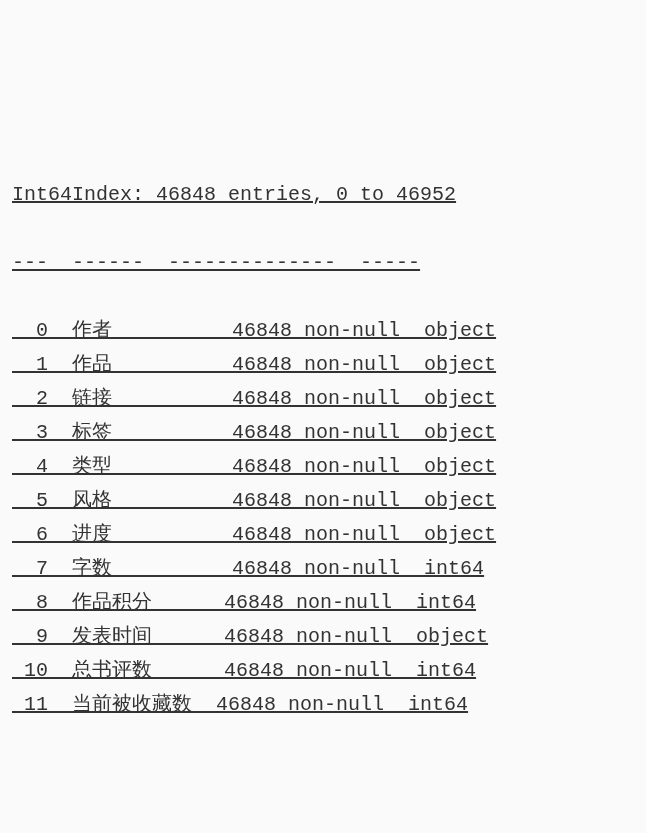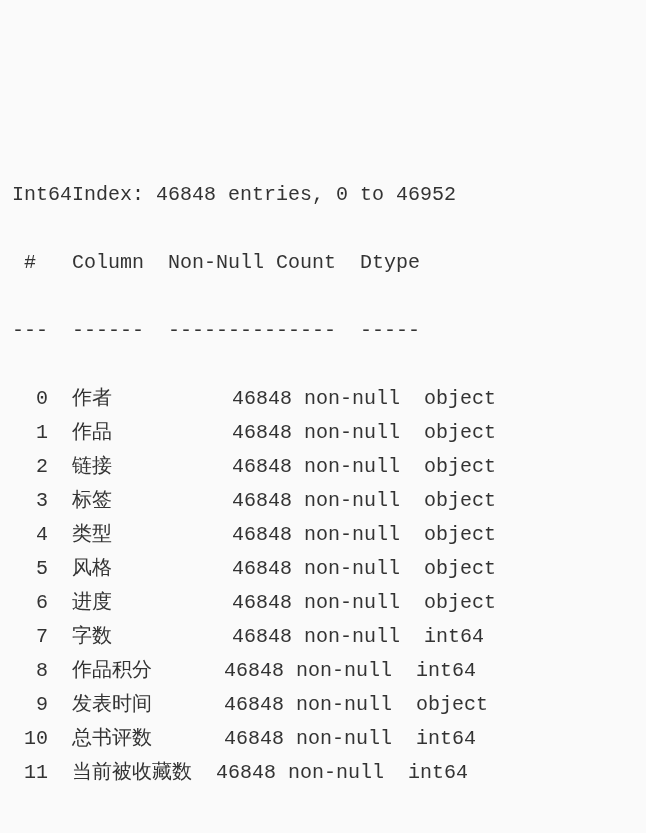--- a/index.html
+++ b/index.html
@@ -13,30 +13,30 @@
       font-size: 20px;
       line-height: 1.7;
       color: #333;
       padding: 8px 12px;
       width: 646px;
       white-space: pre;
       position: relative;
     }
     .line {
       display: block;
+      text-decoration: underline;
     }
   </style>
 </head>
 <body>
 
 
 
 <div>
 <span class="line">Int64Index: 46848 entries, 0 to 46952</span>
-<span class="line"> #   Column  Non-Null Count  Dtype</span>
 <span class="line">---  ------  --------------  -----</span>
 <div id="rows-container"><span class="line">  0  作者          46848 non-null  object</span><span class="line">  1  作品          46848 non-null  object</span><span class="line">  2  链接          46848 non-null  object</span><span class="line">  3  标签          46848 non-null  object</span><span class="line">  4  类型          46848 non-null  object</span><span class="line">  5  风格          46848 non-null  object</span><span class="line">  6  进度          46848 non-null  object</span><span class="line">  7  字数          46848 non-null  int64</span><span class="line">  8  作品积分      46848 non-null  int64</span><span class="line">  9  发表时间      46848 non-null  object</span><span class="line"> 10  总书评数      46848 non-null  int64</span><span class="line"> 11  当前被收藏数  46848 non-null  int64</span></div>
 
 </div>
 
 
 
 
 
 

